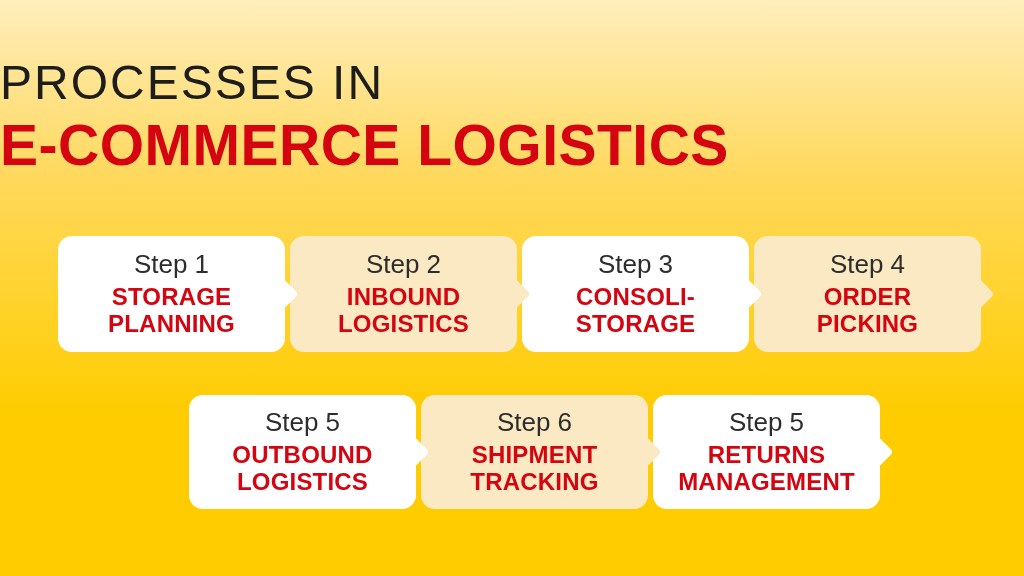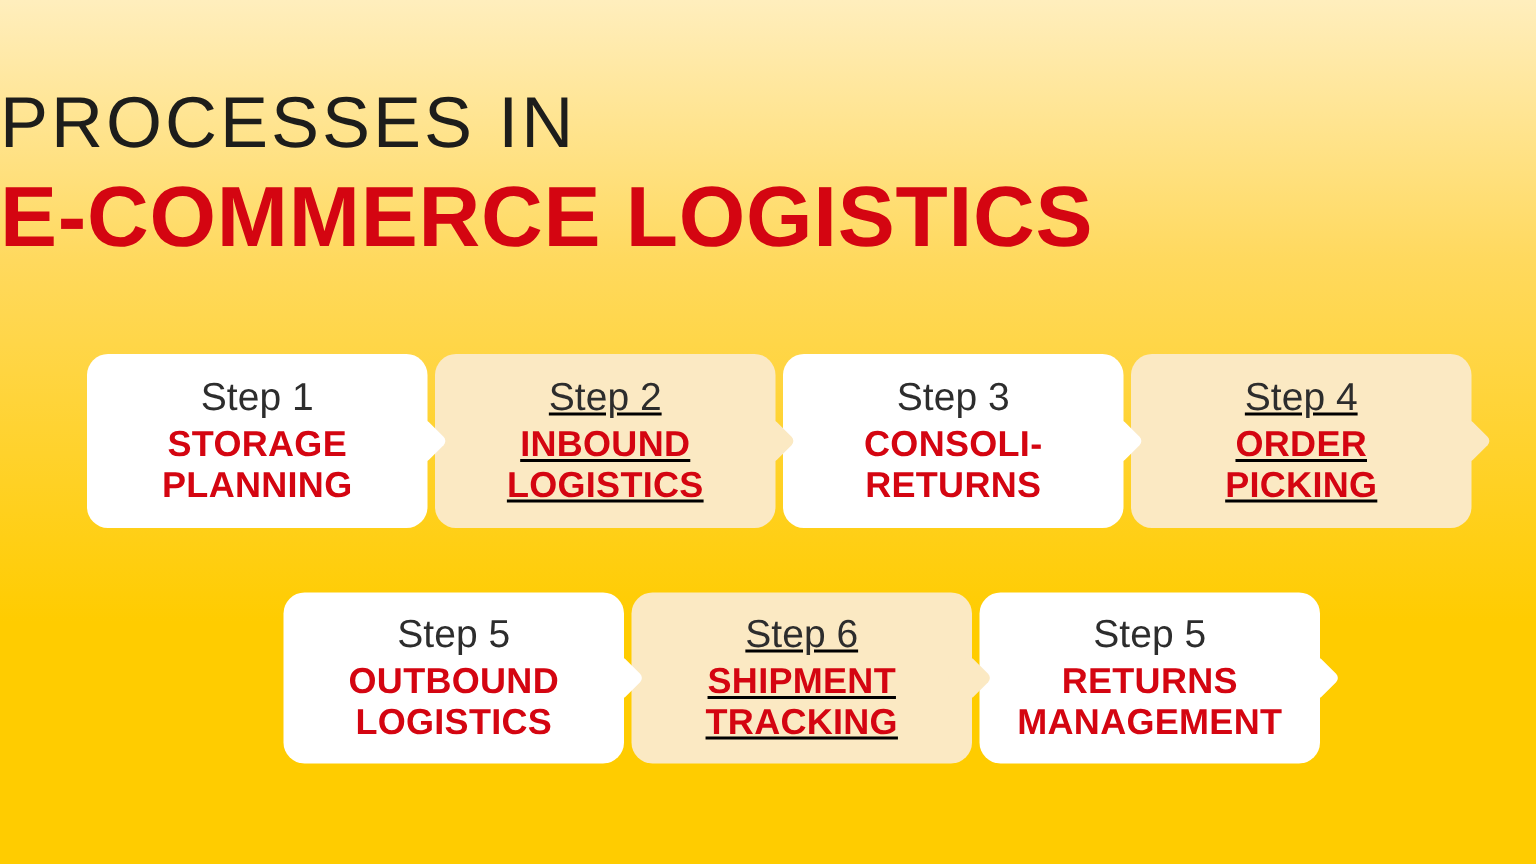--- a/index.html
+++ b/index.html
@@ -60,21 +60,21 @@
     height: 116px;
     border-radius: 14px;
     display: flex;
     flex-direction: column;
     align-items: center;
     justify-content: center;
   }
   .row2 .step-card { height: 114px; }
 
   .step-card.white { background: var(--card-white, #FFFFFF); }
-  .step-card.cream { background: var(--card-cream, #FBE9C3); text-decoration: underline; }
+  .step-card.cream { background: var(--card-cream, #FBE9C3); }
 
   
   .row .step-card:nth-child(1) { z-index: 4; }
   .row .step-card:nth-child(2) { z-index: 3; }
   .row .step-card:nth-child(3) { z-index: 2; }
   .row .step-card:nth-child(4) { z-index: 1; }
 
   .arrow-right {
     position: absolute;
     top: 50%;
@@ -122,21 +122,21 @@
     </div>
     <div class="step-card cream">
       <div class="step-label">Step 2</div>
       <div class="step-name">INBOUND
 LOGISTICS</div>
       <span class="arrow-right"></span>
     </div>
     <div class="step-card white">
       <div class="step-label">Step 3</div>
       <div class="step-name">CONSOLI-
-RETURNS</div>
+STORAGE</div>
       <span class="arrow-right"></span>
     </div>
     <div class="step-card cream">
       <div class="step-label">Step 4</div>
       <div class="step-name">ORDER
 PICKING</div>
       <span class="arrow-right"></span>
     </div>
   </div>
 

